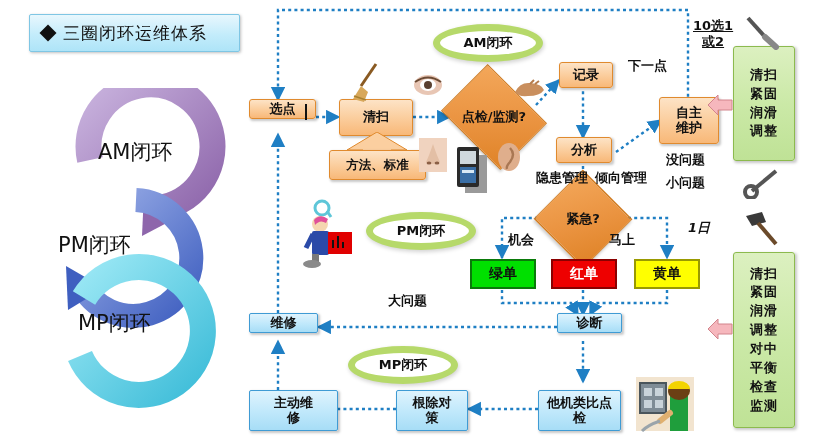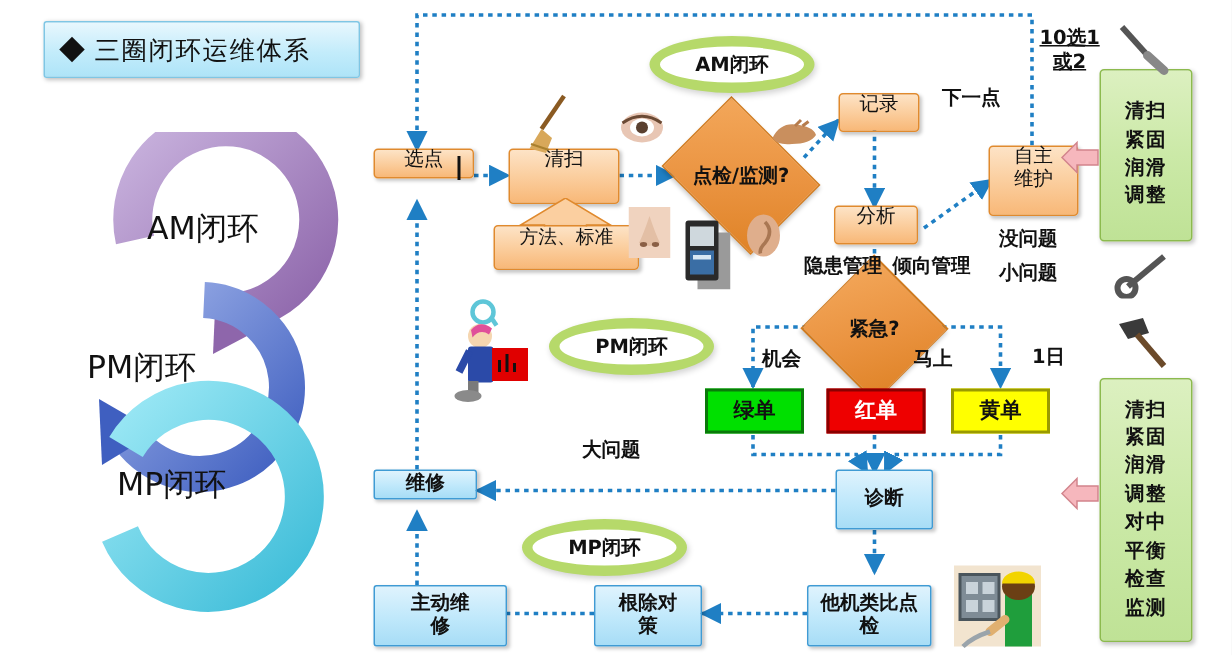--- a/index.html
+++ b/index.html
@@ -17,22 +17,22 @@
       box-shadow:1px 1px 3px rgba(0,0,0,.25);
       display:flex;align-items:center;gap:9px;padding-left:12px;}
   #title-plate .dia{width:12px;height:12px;background:#111;transform:rotate(45deg);flex:0 0 auto;}
   #title-plate .txt{font-size:17px;color:#111;font-weight:400;letter-spacing:1px;}
 
   
   .obox{ 
       background:linear-gradient(180deg,#fde3c6 0%,#fbcfa0 48%,#f8b878 100%);
       border:1px solid #e08a2e;border-radius:3px;
       box-shadow:1.5px 1.5px 2.5px rgba(0,0,0,.22);
-      display:flex;justify-content:center;text-align:center;
-      font-size:13px;font-weight:normal;color:#111;line-height:1.12;}
+      display:flex;align-items:center;justify-content:center;text-align:center;
+      font-size:13px;font-weight:bold;color:#111;line-height:1.12;}
   .bbox{ 
       background:linear-gradient(180deg,#dff3fd 0%,#bfe8fb 55%,#a7ddf6 100%);
       border:1px solid #3f9bd4;border-radius:2px;
       box-shadow:1.5px 1.5px 2.5px rgba(0,0,0,.22);
       display:flex;align-items:center;justify-content:center;text-align:center;
       font-size:13px;font-weight:bold;color:#111;line-height:1.12;}
   .ticket{border:2px solid #111;display:flex;align-items:center;justify-content:center;
       font-size:14px;font-weight:bold;color:#111;}
   .tgreen{background:#00e000;border-color:#0a7a0a;}
   .tred{background:#ee0000;border-color:#8a0000;color:#fff;}
@@ -208,21 +208,21 @@
   <div class="abs ticket tred" style="left:551px;top:259px;width:66px;height:30px;">
     <span>红单</span>
   </div>
   <div class="abs ticket tyellow" style="left:634px;top:259px;width:66px;height:30px;">
     <span>黄单</span>
   </div>
 
   <div class="abs bbox" style="left:249px;top:313px;width:69px;height:20px;">
     <span>维修</span>
   </div>
-  <div class="abs bbox" style="left:557px;top:313px;width:65px;height:40px;">
+  <div class="abs bbox" style="left:557px;top:313px;width:65px;height:20px;">
     <span>诊断</span>
   </div>
   <div class="abs bbox" style="left:249px;top:390px;width:89px;height:41px;white-space:pre-line;">
     <span>主动维
 修</span>
   </div>
   <div class="abs bbox" style="left:396px;top:390px;width:72px;height:41px;white-space:pre-line;">
     <span>根除对
 策</span>
   </div>
@@ -243,21 +243,21 @@
 
   <div class="abs lbl" style="left:628px;top:58px;">下一点</div>
   <div class="abs lbl" style="left:693px;top:18px;white-space:pre-line;text-align:center;text-decoration:underline;">10选1
 或2</div>
   <div class="abs lbl" style="left:666px;top:152px;">没问题</div>
   <div class="abs lbl" style="left:666px;top:175px;">小问题</div>
   <div class="abs lbl" style="left:516px;top:170px;padding-left:20px;">隐患管理</div>
   <div class="abs lbl" style="left:595px;top:170px;">倾向管理</div>
   <div class="abs lbl" style="left:508px;top:232px;">机会</div>
   <div class="abs lbl" style="left:609px;top:232px;">马上</div>
-  <div class="abs lbl" style="left:688px;top:231px;">1日</div>
+  <div class="abs lbl" style="left:688px;top:220px;font-style:italic;">1日</div>
   <div class="abs lbl" style="left:388px;top:293px;">大问题</div>
 
   <div class="abs gpanel" style="left:733px;top:46px;width:62px;height:115px;">
     <span>清扫</span>
     <span>紧固</span>
     <span>润滑</span>
     <span>调整</span>
   </div>
   <div class="abs gpanel" style="left:733px;top:252px;width:62px;height:176px;">
     <span>清扫</span>

